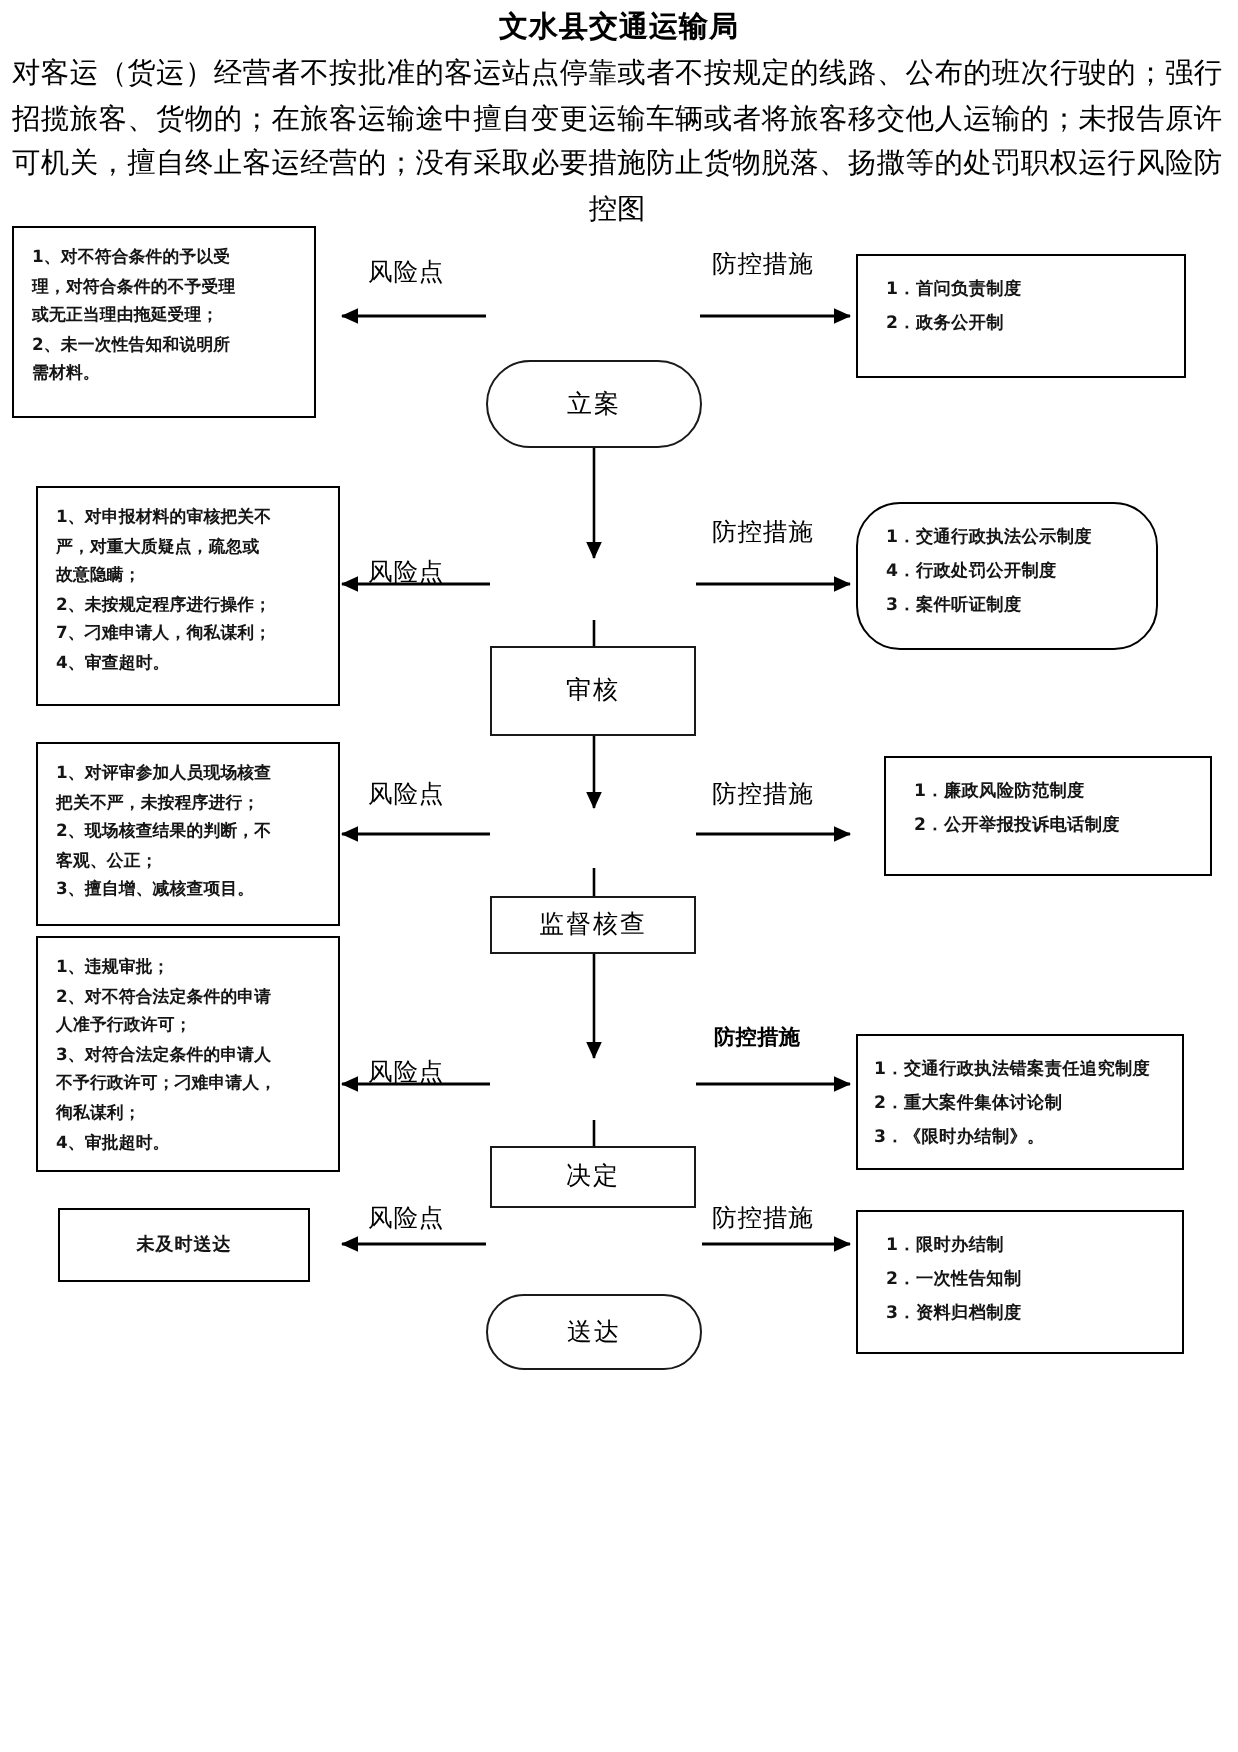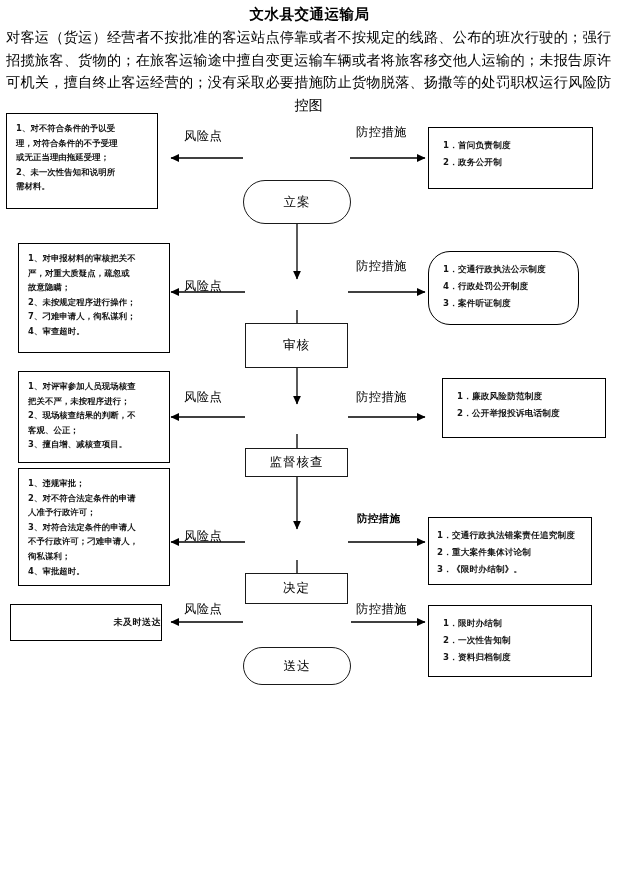--- a/index.html
+++ b/index.html
@@ -236,21 +236,21 @@
 </div>
 <div class="edge-label" style="left:184px; top:528px;">风险点</div>
 <div class="node" style="left:245px; top:529px; width:103px; height:31px;">决定</div>
 <div class="edge-label small" style="left:357px; top:512px;">防控措施</div>
 <div class="box measure-box" style="left:428px; top:517px; width:164px; height:68px; padding-left:8px;">
   <div class="ln">1．交通行政执法错案责任追究制度</div>
   <div class="ln">2．重大案件集体讨论制</div>
   <div class="ln">3．《限时办结制》。</div>
 </div>
 
-<div class="box plain-box" style="left:10px; top:604px; width:152px; height:37px;justify-content:flex-end;">
+<div class="box plain-box" style="left:29px; top:604px; width:126px; height:37px;">
   <span>未及时送达</span>
 </div>
 <div class="edge-label" style="left:184px; top:601px;">风险点</div>
 <div class="node stadium" style="left:243px; top:603px; width:108px; height:38px;">送达</div>
 <div class="edge-label" style="left:356px; top:601px;">防控措施</div>
 <div class="box measure-box" style="left:428px; top:605px; width:164px; height:72px;">
   <div class="ln">1．限时办结制</div>
   <div class="ln">2．一次性告知制</div>
   <div class="ln">3．资料归档制度</div>
 </div>

